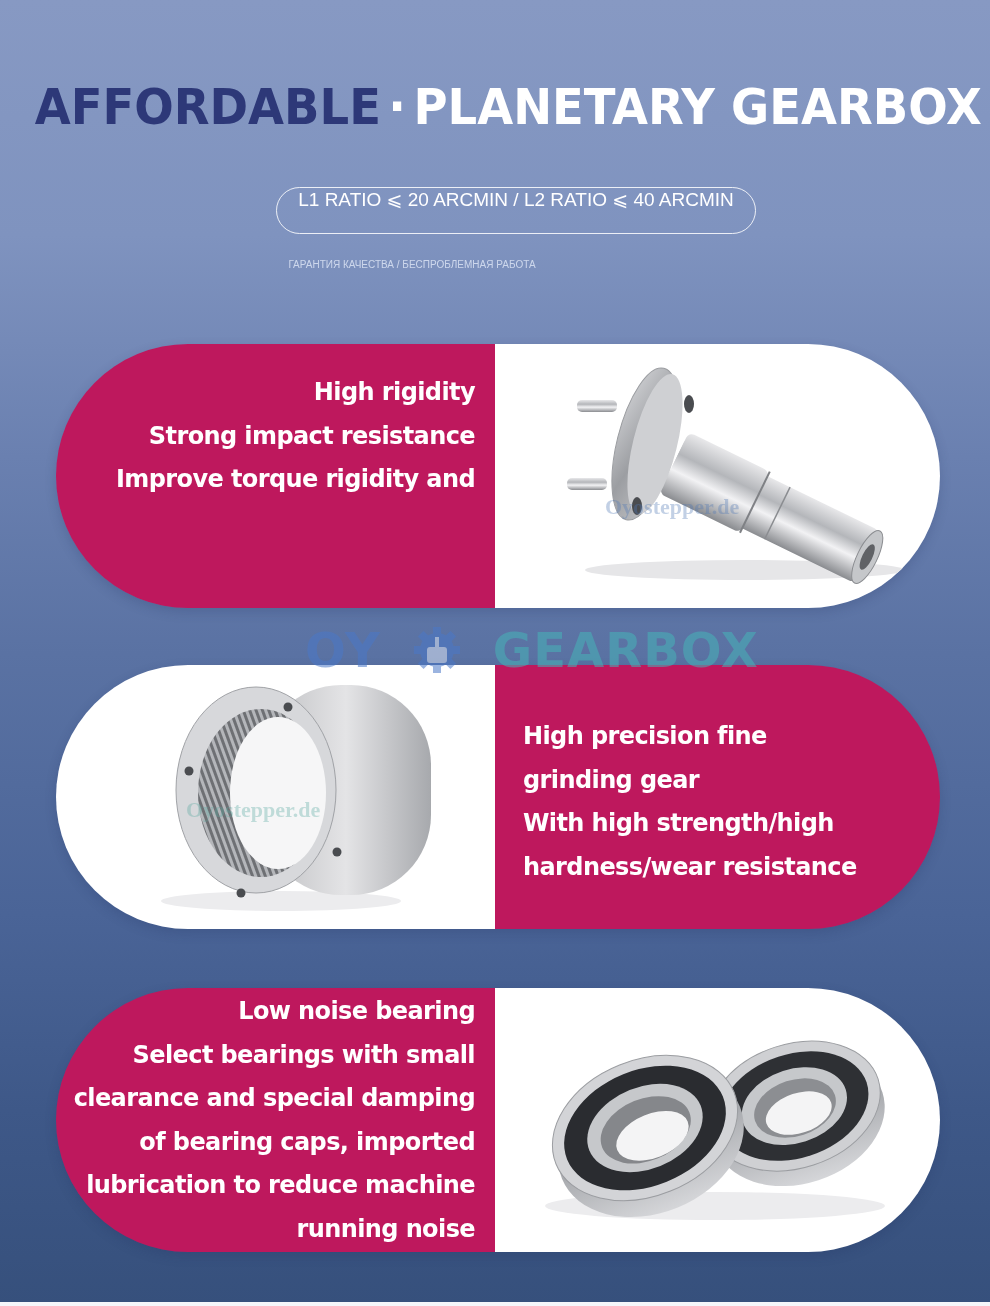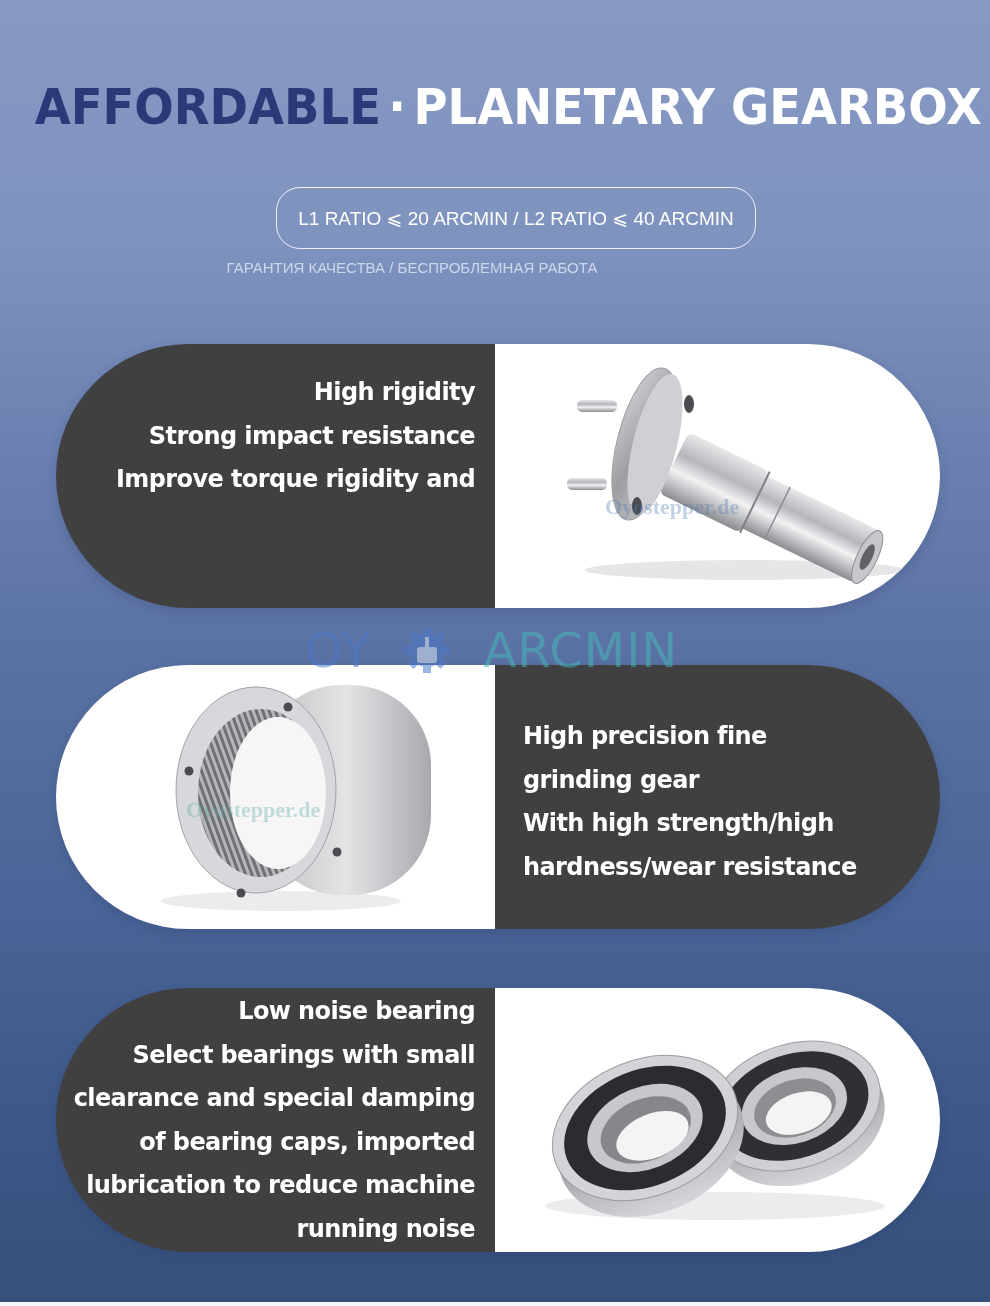--- a/index.html
+++ b/index.html
@@ -11,36 +11,36 @@
     .title {
       position: absolute; top: 78px; left: 0; width: 990px; text-align: center;
       font-family: "DejaVu Sans", sans-serif; font-weight: bold; font-size: 50px;
       letter-spacing: 0px; white-space: nowrap;
       transform: scaleX(0.93); transform-origin: center;
     }
     .title .dark { color: #2d3878; }
     .title .dot { color: #ffffff; padding: 0 8px; }
     .title .light { color: #ffffff; }
     .spec-pill {
-      position: absolute; top: 187px; left: 276px; width: 480px; height: 62px;
+      position: absolute; top: 187px; left: 276px; width: 480px; height: 47px;
       border: 1.5px solid rgba(255,255,255,0.85); border-radius: 24px;
-      box-sizing: border-box; display: flex; align-items: center; justify-content: center;
+      box-sizing: border-box; display: flex; align-items: flex-start; justify-content: center;
       color: #ffffff; font-size: 19px; font-family: "Liberation Sans", sans-serif;
       white-space: nowrap;
     }
     .subtitle {
       position: absolute; top: 259px; left: 0; width: 824px; text-align: center;
-      color: rgba(225,232,248,0.8); font-size: 15px; font-family: "Liberation Sans", sans-serif;
+      color: rgba(225,232,248,0.8); font-size: 10px; font-family: "Liberation Sans", sans-serif;
     }
     .card {
       position: absolute; left: 56px; width: 884px; height: 264px;
       border-radius: 132px; overflow: hidden; display: flex;
       box-shadow: 0 4px 12px rgba(30,45,90,0.2);
     }
-    .card .blue { background: #404040; }
+    .card .blue { background: #be185d; }
     .card .white { background: #ffffff; }
     .card .half-l { width: 439px; height: 100%; position: relative; }
     .card .half-r { width: 445px; height: 100%; position: relative; }
     .text-block {
       position: absolute; color: #ffffff; font-weight: bold; font-size: 24px;
       line-height: 43.5px; font-family: "DejaVu Sans", sans-serif; letter-spacing: -0.6px;
     }
     .text-right { text-align: right; right: 20px; }
     .text-left { text-align: left; left: 28px; }
     .card1 { top: 344px; }
@@ -49,21 +49,21 @@
     .card1 .text-block { top: 27px; }
     .card2 .text-block { top: 50px; }
     .card3 .text-block { top: 2px; }
     .img-area { position: absolute; inset: 0; display: flex; align-items: center; justify-content: center; }
     .watermark-small {
       position: absolute; font-family: "Liberation Serif", serif; font-weight: bold;
       font-size: 22px; color: rgba(90,140,200,0.35);
     }
     .logo-watermark {
       position: absolute; top: 622px; left: 305px; display: flex; align-items: center;
-      font-family: "DejaVu Sans", sans-serif; font-weight: normal; font-size: 48px; letter-spacing: 1px;
+      font-family: "DejaVu Sans", sans-serif; font-weight: bold; font-size: 48px; letter-spacing: 1px;
       opacity: 0.55; pointer-events: none; gap: 29px;
     }
     .logo-watermark .oy { color: #4a78c8; }
     .logo-watermark .stepper { color: #47b4b8; }
     .logo-watermark .gear { width: 50px; height: 50px; margin: 0 2px; }
     .bottom-strip { position: absolute; left: 0; top: 1302px; width: 990px; height: 4px; background: #f4f6fa; }
   </style>
 </head>
 <body>
 
@@ -209,16 +209,16 @@
       <rect x="2" y="21" width="10" height="8"></rect>
       <rect x="38" y="21" width="10" height="8"></rect>
       <rect x="21" y="2" width="8" height="10" transform="rotate(45 25 25)"></rect>
       <rect x="21" y="2" width="8" height="10" transform="rotate(-45 25 25)"></rect>
       <rect x="21" y="38" width="8" height="10" transform="rotate(45 25 25)"></rect>
       <rect x="21" y="38" width="8" height="10" transform="rotate(-45 25 25)"></rect>
     </g>
     <rect x="15" y="22" width="20" height="16" rx="3" fill="#d8e2f4"></rect>
     <rect x="23" y="12" width="4" height="12" fill="#d8e2f4"></rect>
   </svg>
-  <span class="stepper">ARCMIN</span>
+  <span class="stepper">GEARBOX</span>
 </div>
 
 <div class="bottom-strip"></div>
 
 </body></html>

